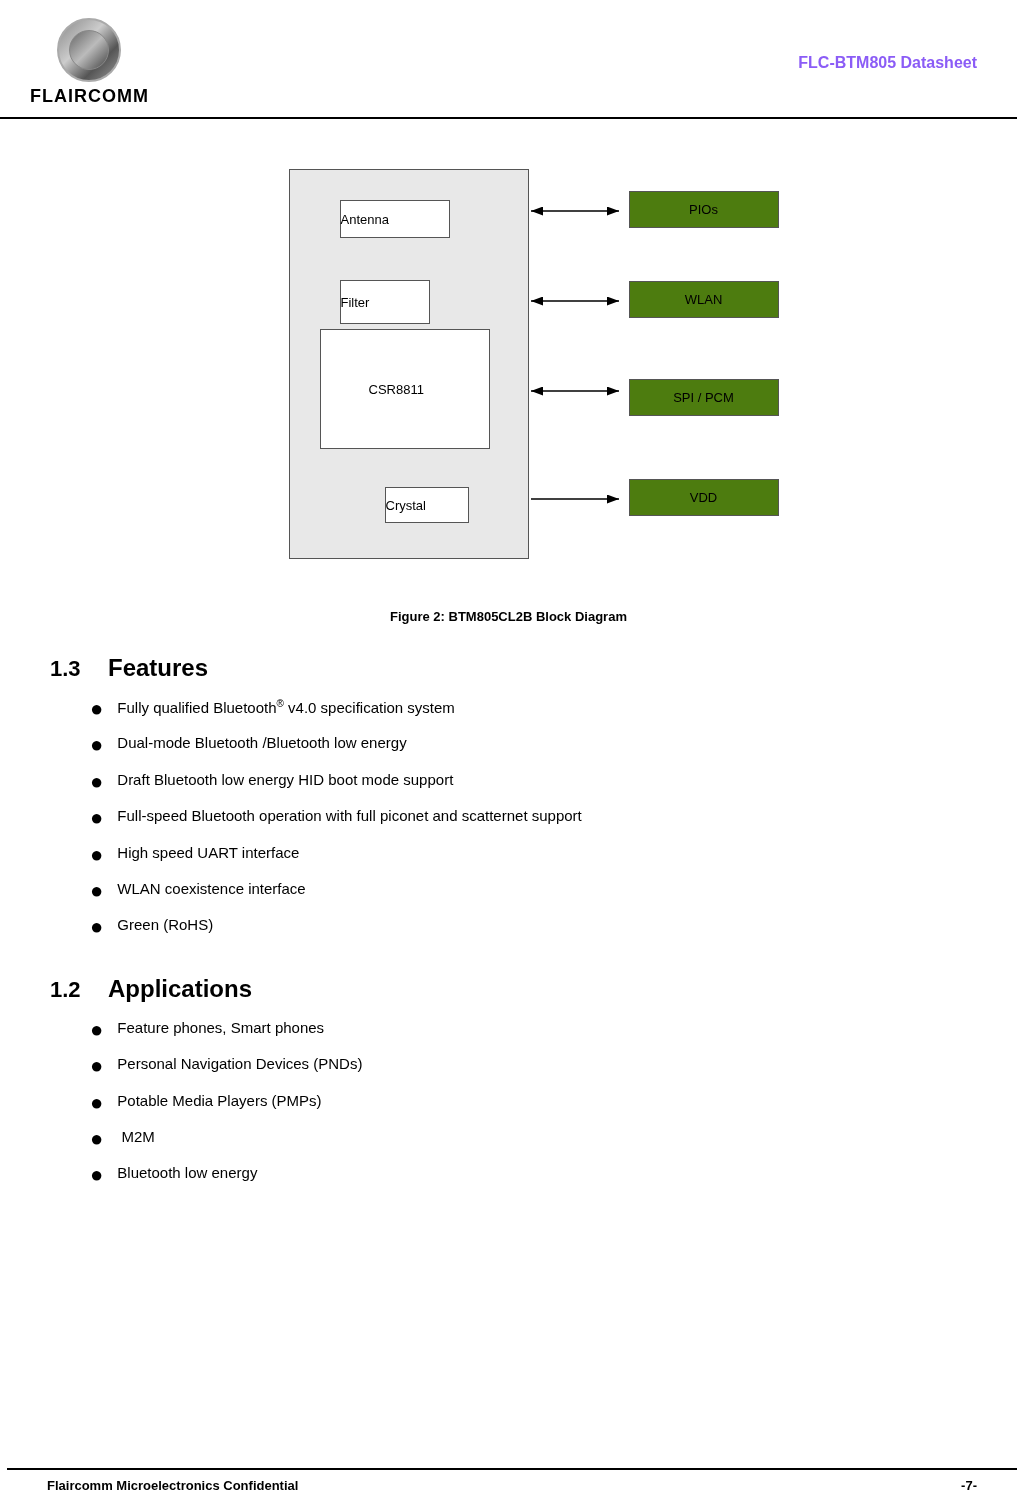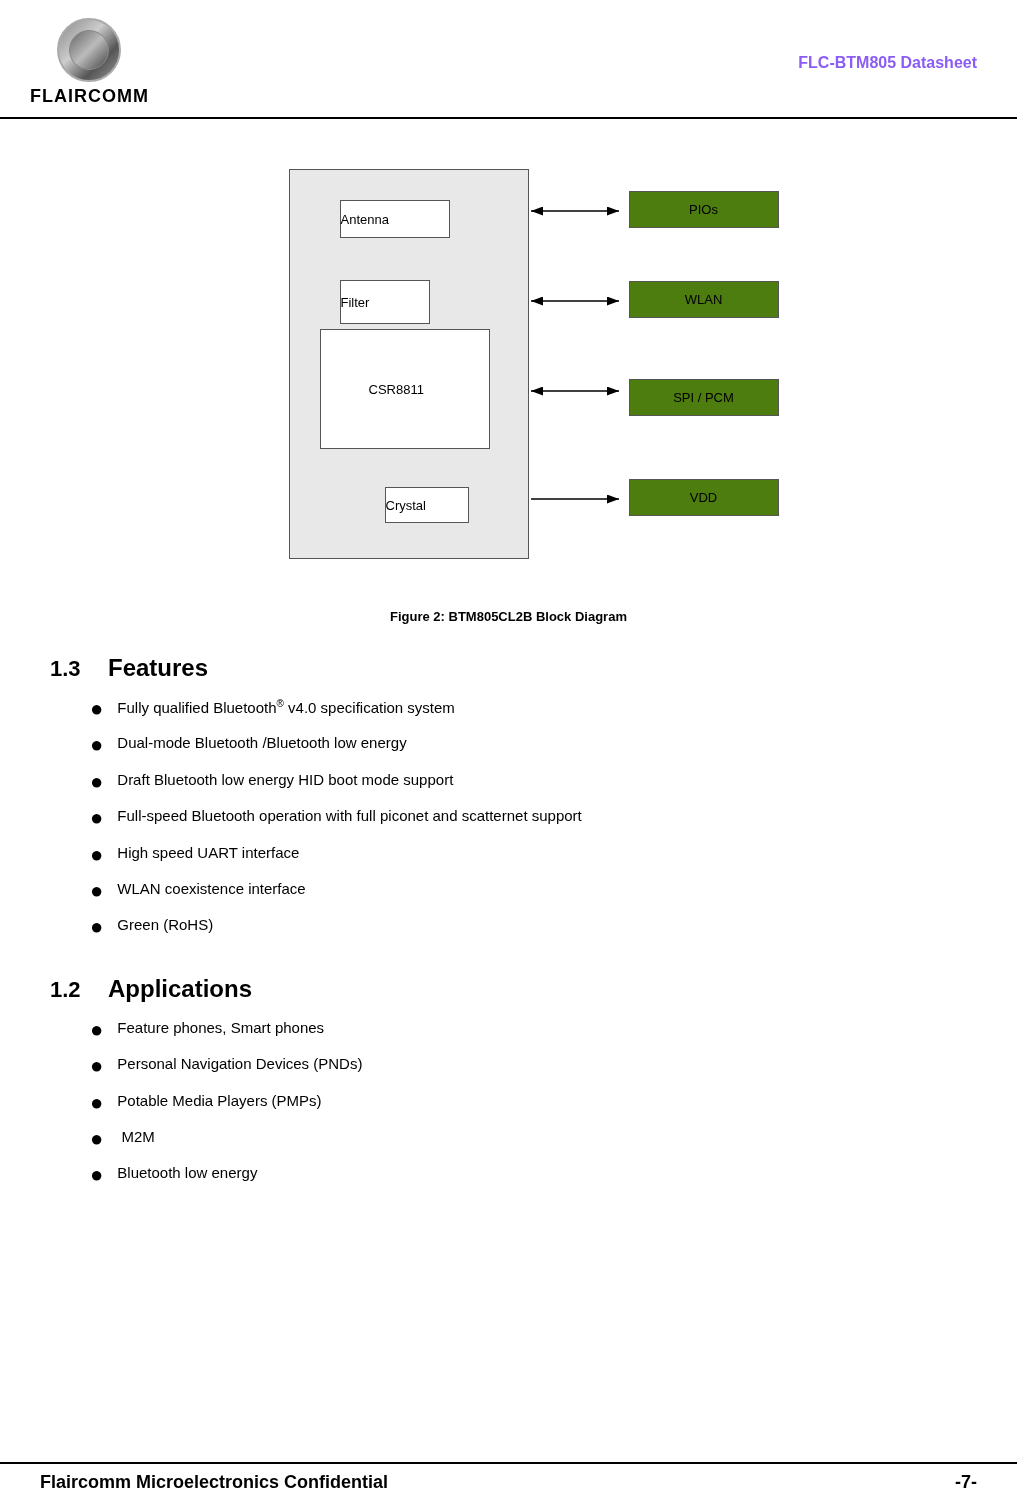--- a/index.html
+++ b/index.html
@@ -179,28 +179,28 @@
       font-size: 22px;
       margin-right: 14px;
       line-height: 1.2;
       flex-shrink: 0;
     }
 
     
     .footer {
       position: absolute;
       bottom: 0;
-      left: 0;
+      left: 7px;
       right: 0;
       border-top: 2px solid #000;
       display: flex;
       justify-content: space-between;
       align-items: center;
       padding: 8px 40px;
-      font-size: 18px;
+      font-size: 13px;
       font-weight: bold;
     }
 
     .superscript {
       font-size: 10px;
       vertical-align: super;
     }
   </style>
 </head>
 <body>

